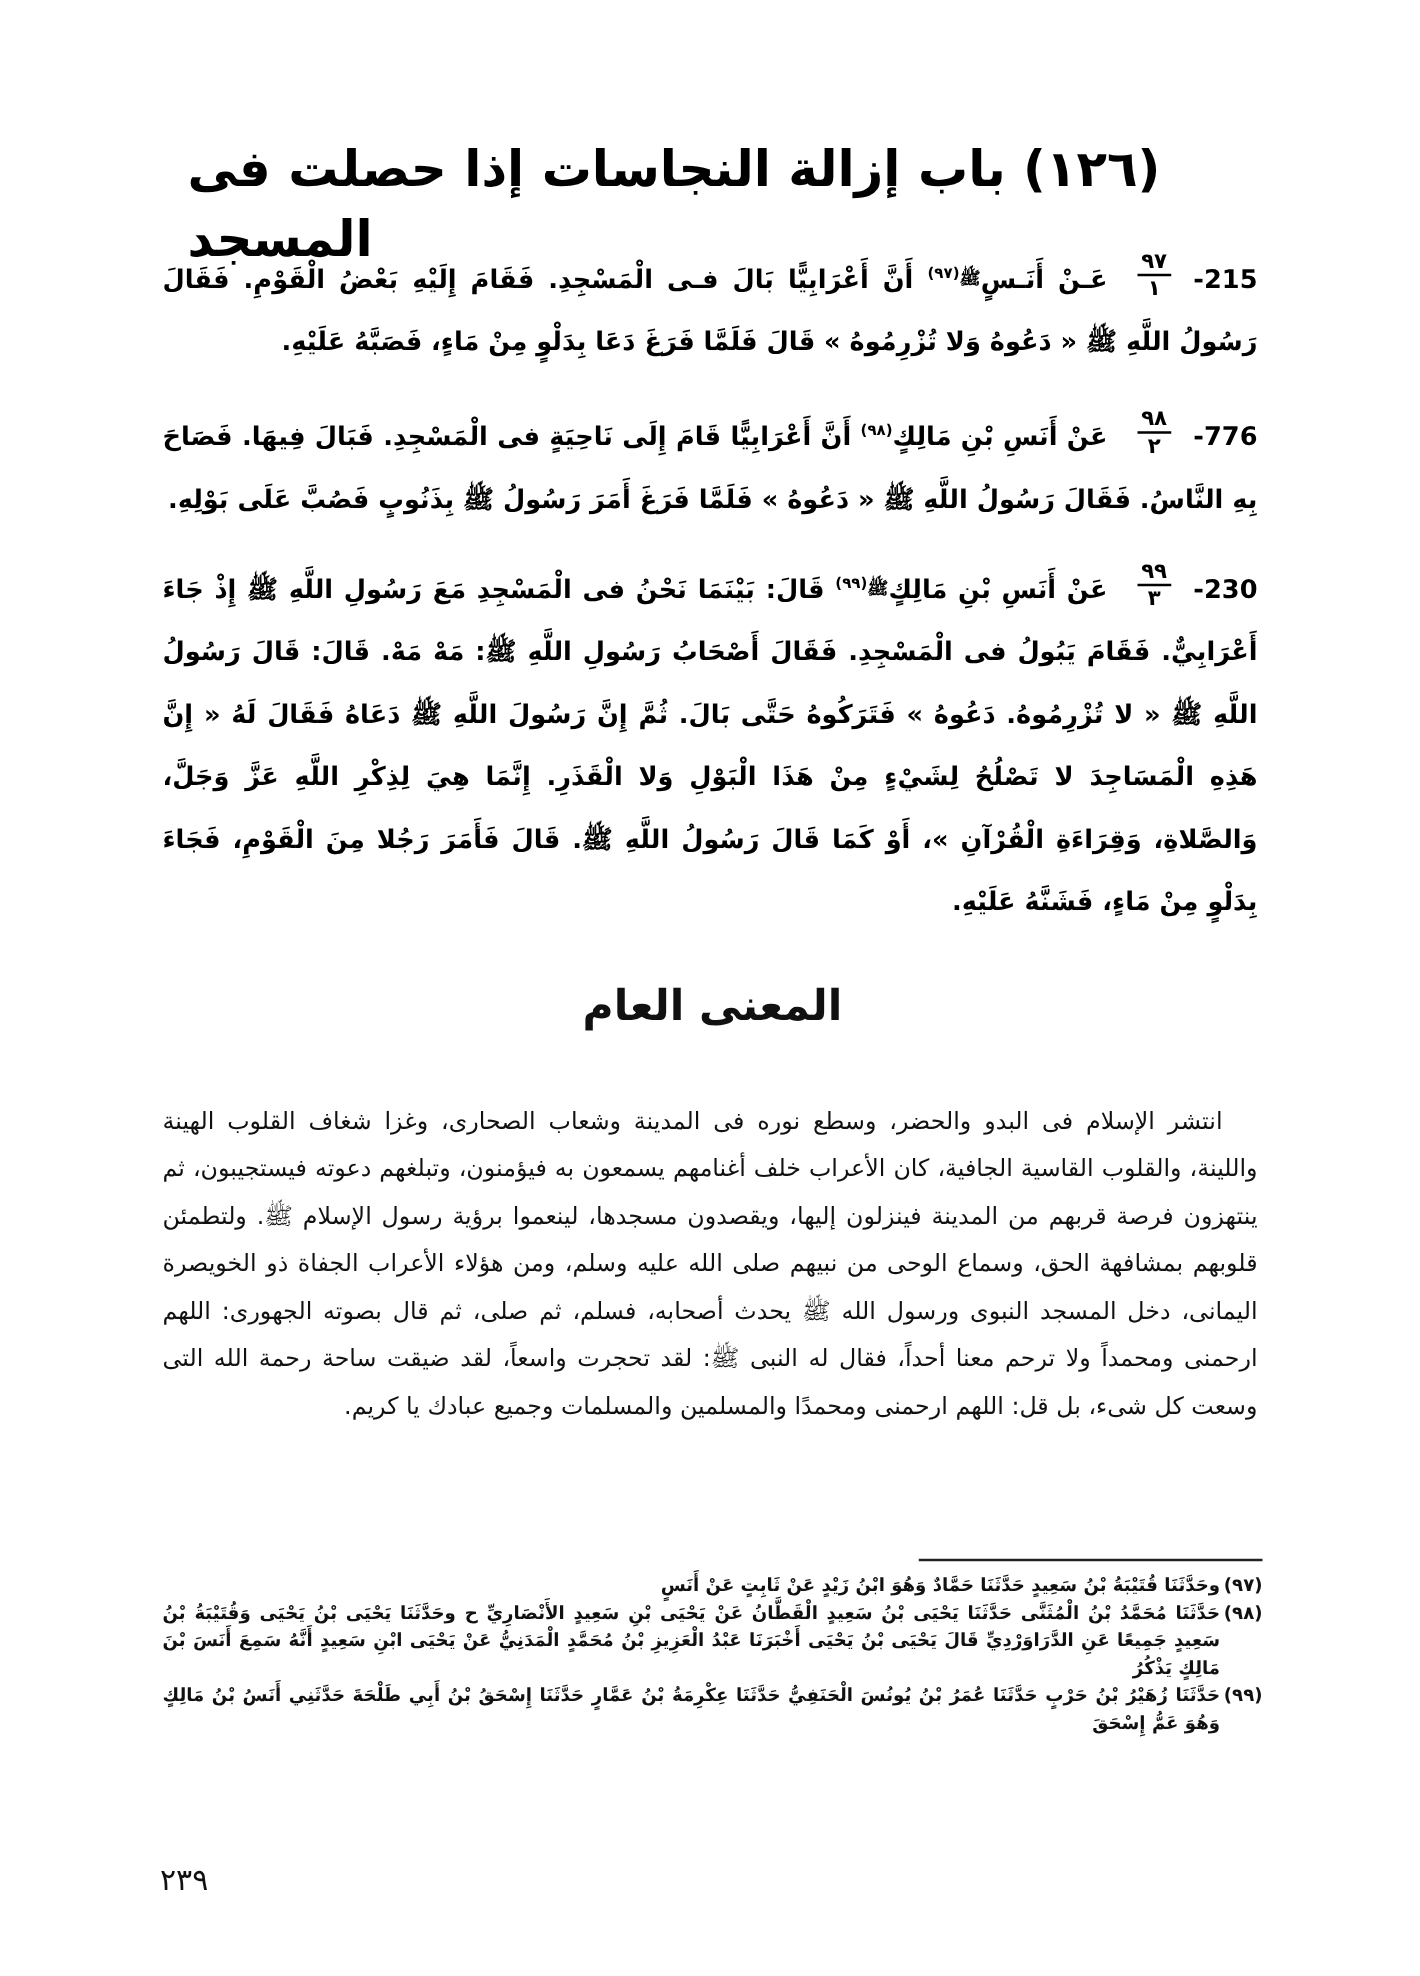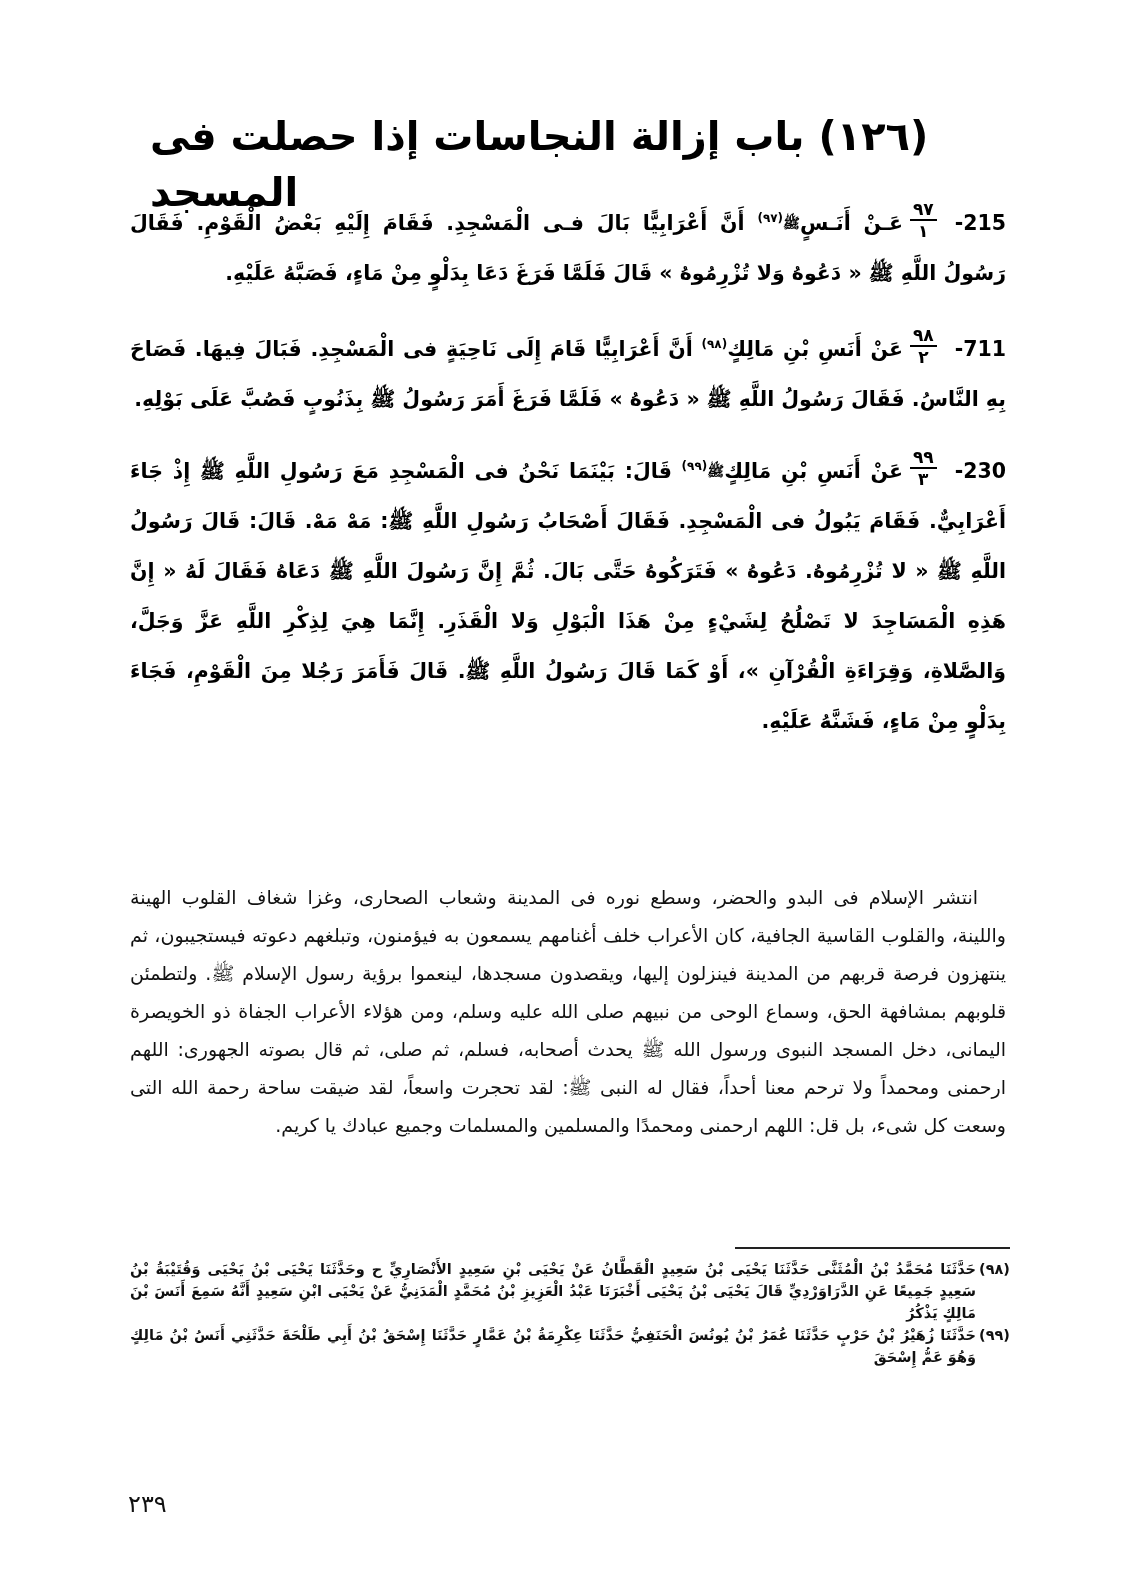--- a/index.html
+++ b/index.html
@@ -14,21 +14,21 @@
     line-height: 56px; color: #000;
   }
   .hadith {
     position: absolute; left: 130px; width: 876px; direction: rtl; text-align: justify;
     font-family: "DejaVu Sans", sans-serif; font-weight: bold; font-size: 20.5px;
     line-height: 50px; color: #000;
   }
   .hadith .num { display: inline-block; margin-left: 10px; }
   .frac {
     display: inline-flex; flex-direction: column; align-items: center; vertical-align: middle;
-    font-size: 17px; line-height: 18px; margin: 0 8px 0 7px; position: relative; top: -4px;
+    font-size: 17px; line-height: 18px; margin: 0 8px 0 24px; position: relative; top: -4px;
   }
   .frac .top { border-bottom: 2px solid #000; padding: 0 3px 1px; }
   .frac .bot { padding-top: 1px; }
   sup.fn { font-size: 12px; line-height: 0; vertical-align: super; }
   .honor { font-size: 14px; vertical-align: top; }
   .subhead {
     position: absolute; top: 780px; left: 380px; width: 380px; text-align: center;
     direction: rtl; font-weight: bold; font-size: 34px; line-height: 50px;
   }
   .body-para {
@@ -58,37 +58,39 @@
   <div class="title">(١٢٦) باب إزالة النجاسات إذا حصلت فى المسجد</div>
 
   <div class="hadith" style="top:198px;">
     <span class="num">215-</span><span class="frac">
         <span class="top">٩٧</span>
         <span class="bot">١</span>
       </span><span>عَـنْ أَنَـسٍ</span><span class="honor">ﷺ</span><sup class="fn">(٩٧)</sup><span> أَنَّ أَعْرَابِيًّا بَالَ فـى الْمَسْجِدِ. فَقَامَ إِلَيْهِ بَعْضُ الْقَوْمِ. فَقَالَ رَسُولُ اللَّهِ ﷺ « دَعُوهُ وَلا تُزْرِمُوهُ » قَالَ فَلَمَّا فَرَغَ دَعَا بِدَلْوٍ مِنْ مَاءٍ، فَصَبَّهُ عَلَيْهِ.</span>
   </div>
 
   <div class="hadith" style="top:324px;">
-    <span class="num">711-</span><span class="frac">
+    <span class="num">776-</span><span class="frac">
         <span class="top">٩٨</span>
         <span class="bot">٢</span>
       </span><span>عَنْ أَنَسِ بْنِ مَالِكٍ</span><sup class="fn">(٩٨)</sup><span> أَنَّ أَعْرَابِيًّا قَامَ إِلَى نَاحِيَةٍ فى الْمَسْجِدِ. فَبَالَ فِيهَا. فَصَاحَ بِهِ النَّاسُ. فَقَالَ رَسُولُ اللَّهِ ﷺ « دَعُوهُ » فَلَمَّا فَرَغَ أَمَرَ رَسُولُ ﷺ بِذَنُوبٍ فَصُبَّ عَلَى بَوْلِهِ.</span>
   </div>
 
   <div class="hadith" style="top:446px;">
     <span class="num">230-</span><span class="frac">
         <span class="top">٩٩</span>
         <span class="bot">٣</span>
       </span><span>عَنْ أَنَسِ بْنِ مَالِكٍ</span><span class="honor">ﷺ</span><sup class="fn">(٩٩)</sup><span> قَالَ: بَيْنَمَا نَحْنُ فى الْمَسْجِدِ مَعَ رَسُولِ اللَّهِ ﷺ إِذْ جَاءَ أَعْرَابِيٌّ. فَقَامَ يَبُولُ فى الْمَسْجِدِ. فَقَالَ أَصْحَابُ رَسُولِ اللَّهِ ﷺ: مَهْ مَهْ. قَالَ: قَالَ رَسُولُ اللَّهِ ﷺ « لا تُزْرِمُوهُ. دَعُوهُ » فَتَرَكُوهُ حَتَّى بَالَ. ثُمَّ إِنَّ رَسُولَ اللَّهِ ﷺ دَعَاهُ فَقَالَ لَهُ « إِنَّ هَذِهِ الْمَسَاجِدَ لا تَصْلُحُ لِشَيْءٍ مِنْ هَذَا الْبَوْلِ وَلا الْقَذَرِ. إِنَّمَا هِيَ لِذِكْرِ اللَّهِ عَزَّ وَجَلَّ، وَالصَّلاةِ، وَقِرَاءَةِ الْقُرْآنِ »، أَوْ كَمَا قَالَ رَسُولُ اللَّهِ ﷺ. قَالَ فَأَمَرَ رَجُلا مِنَ الْقَوْمِ، فَجَاءَ بِدَلْوٍ مِنْ مَاءٍ، فَشَنَّهُ عَلَيْهِ.</span>
   </div>
 
+  <div class="subhead">المعنى العام</div>
 
   <div class="body-para">انتشر الإسلام فى البدو والحضر، وسطع نوره فى المدينة وشعاب الصحارى، وغزا شغاف القلوب الهينة واللينة، والقلوب القاسية الجافية، كان الأعراب خلف أغنامهم يسمعون به فيؤمنون، وتبلغهم دعوته فيستجيبون، ثم ينتهزون فرصة قربهم من المدينة فينزلون إليها، ويقصدون مسجدها، لينعموا برؤية رسول الإسلام ﷺ. ولتطمئن قلوبهم بمشافهة الحق، وسماع الوحى من نبيهم صلى الله عليه وسلم، ومن هؤلاء الأعراب الجفاة ذو الخويصرة اليمانى، دخل المسجد النبوى ورسول الله ﷺ يحدث أصحابه، فسلم، ثم صلى، ثم قال بصوته الجهورى: اللهم ارحمنى ومحمداً ولا ترحم معنا أحداً، فقال له النبى ﷺ: لقد تحجرت واسعاً، لقد ضيقت ساحة رحمة الله التى وسعت كل شىء، بل قل: اللهم ارحمنى ومحمدًا والمسلمين والمسلمات وجميع عبادك يا كريم.</div>
 
   <div class="rule"></div>
 
   <div class="footnotes">
+    <div class="fn-item"><span class="fnum">(٩٧)</span><span>وحَدَّثَنَا قُتَيْبَةُ بْنُ سَعِيدٍ حَدَّثَنَا حَمَّادٌ وَهُوَ ابْنُ زَيْدٍ عَنْ ثَابِتٍ عَنْ أَنَسٍ</span></div>
     <div class="fn-item"><span class="fnum">(٩٨)</span><span>حَدَّثَنَا مُحَمَّدُ بْنُ الْمُثَنَّى حَدَّثَنَا يَحْيَى بْنُ سَعِيدٍ الْقَطَّانُ عَنْ يَحْيَى بْنِ سَعِيدٍ الأَنْصَارِيِّ ح وحَدَّثَنَا يَحْيَى بْنُ يَحْيَى وَقُتَيْبَةُ بْنُ سَعِيدٍ جَمِيعًا عَنِ الدَّرَاوَرْدِيِّ قَالَ يَحْيَى بْنُ يَحْيَى أَخْبَرَنَا عَبْدُ الْعَزِيزِ بْنُ مُحَمَّدٍ الْمَدَنِيُّ عَنْ يَحْيَى ابْنِ سَعِيدٍ أَنَّهُ سَمِعَ أَنَسَ بْنَ مَالِكٍ يَذْكُرُ</span></div>
     <div class="fn-item"><span class="fnum">(٩٩)</span><span>حَدَّثَنَا زُهَيْرُ بْنُ حَرْبٍ حَدَّثَنَا عُمَرُ بْنُ يُونُسَ الْحَنَفِيُّ حَدَّثَنَا عِكْرِمَةُ بْنُ عَمَّارٍ حَدَّثَنَا إِسْحَقُ بْنُ أَبِي طَلْحَةَ حَدَّثَنِي أَنَسُ بْنُ مَالِكٍ وَهُوَ عَمُّ إِسْحَقَ</span></div>
   </div>
 
   <div class="pagenum">٢٣٩</div>
 </div>
 
 </body></html>

